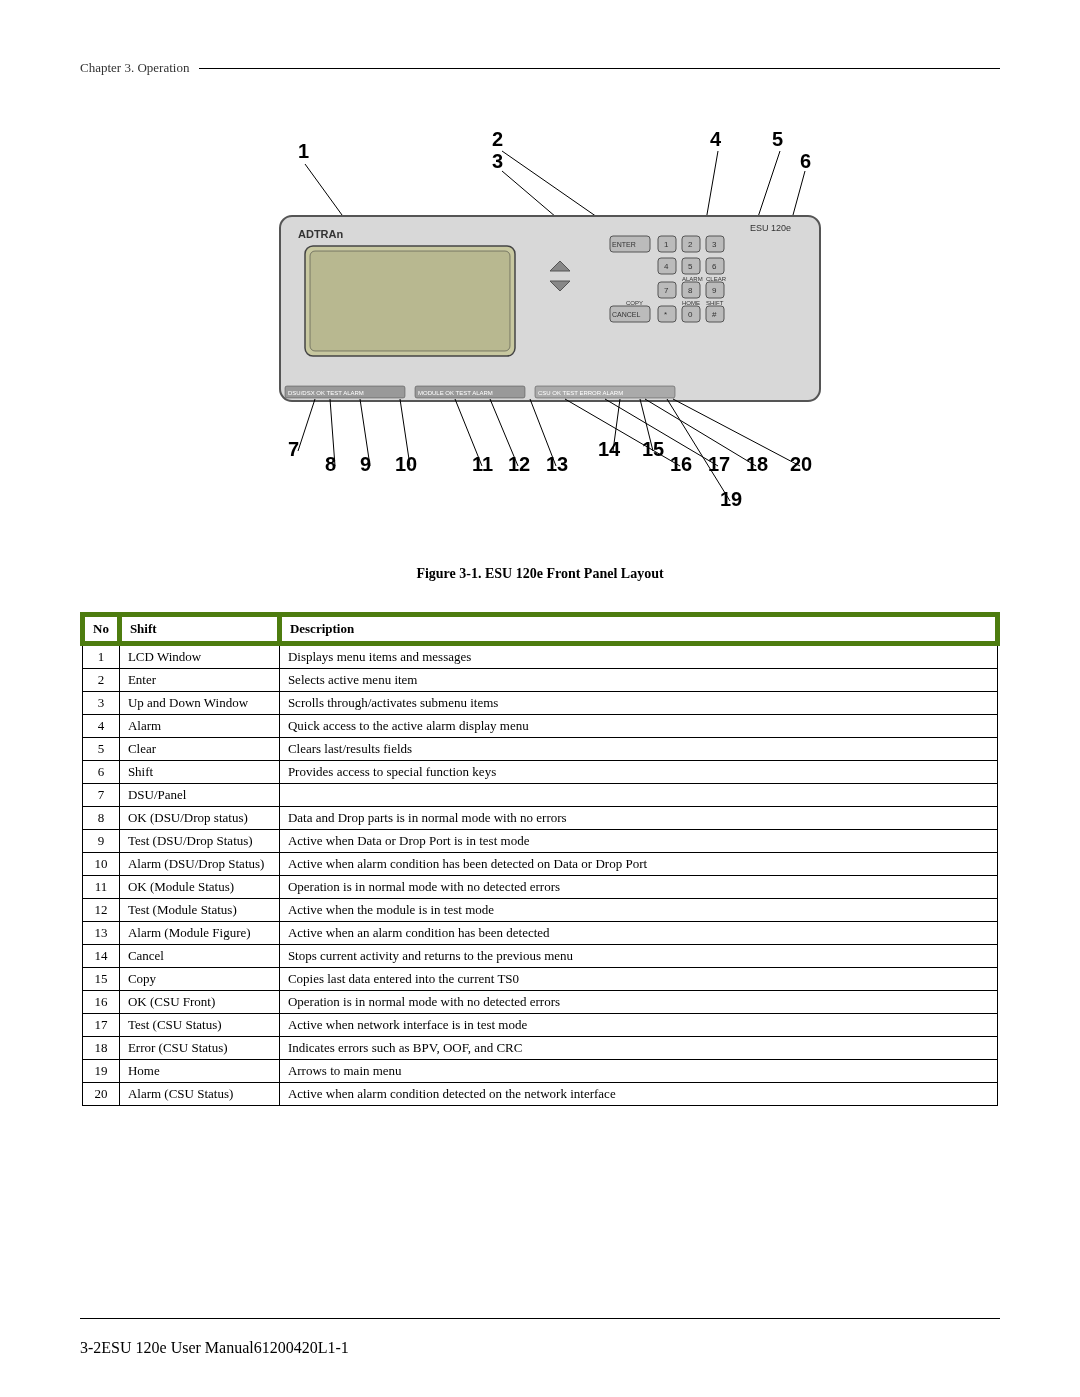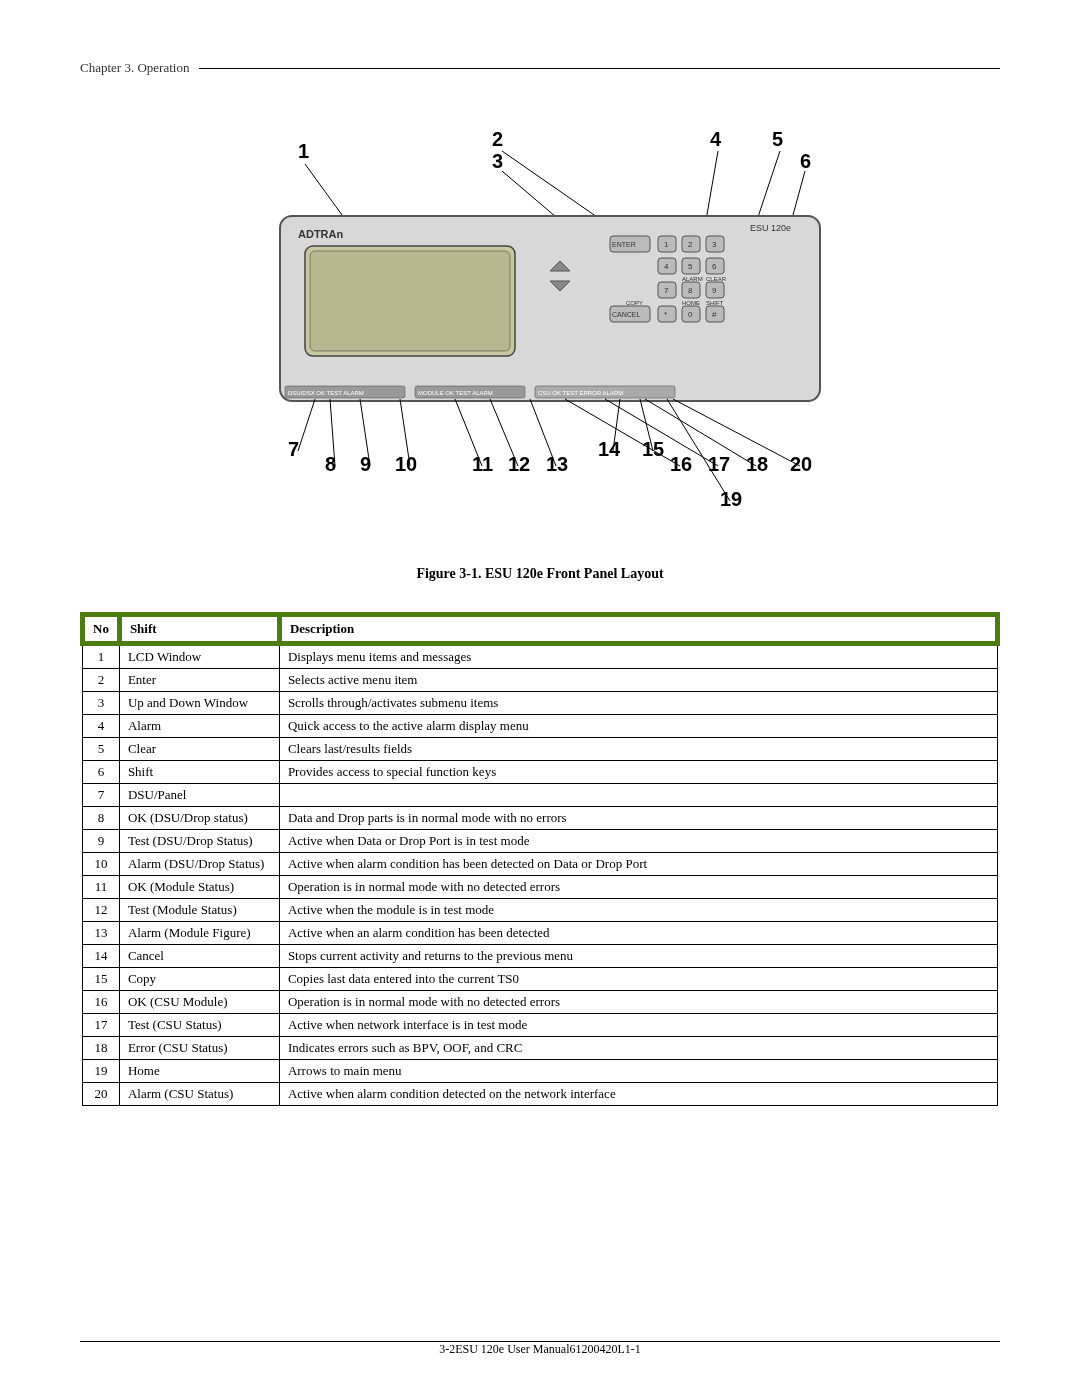--- a/index.html
+++ b/index.html
@@ -83,25 +83,26 @@
       text-align: center;
       width: 35px;
     }
     .data-table td:nth-child(2) {
       width: 160px;
     }
 
     
     .page-footer {
       display: flex;
-      justify-content: center;
+      justify-content: flex-start;
       align-items: center;
       margin-top: auto;
+      padding-top: 20px;
       border-top: 1px solid #000;
-      font-size: 12px;
+      font-size: 16px;
     }
   </style>
 </head>
 <body>
 
 <div class="page">
 
   <div class="chapter-header">
     <span class="chapter-title">Chapter 3.  Operation</span>
     <div class="header-line"></div>
@@ -322,21 +323,21 @@
           <td>Cancel</td>
           <td>Stops current activity and returns to the previous menu</td>
         </tr>
         <tr>
           <td>15</td>
           <td>Copy</td>
           <td>Copies last data entered into the current TS0</td>
         </tr>
         <tr>
           <td>16</td>
-          <td>OK (CSU Module)</td>
+          <td>OK (CSU Front)</td>
           <td>Operation is in normal mode with no detected errors</td>
         </tr>
         <tr>
           <td>17</td>
           <td>Test (CSU Status)</td>
           <td>Active when network interface is in test mode</td>
         </tr>
         <tr>
           <td>18</td>
           <td>Error (CSU Status)</td>

